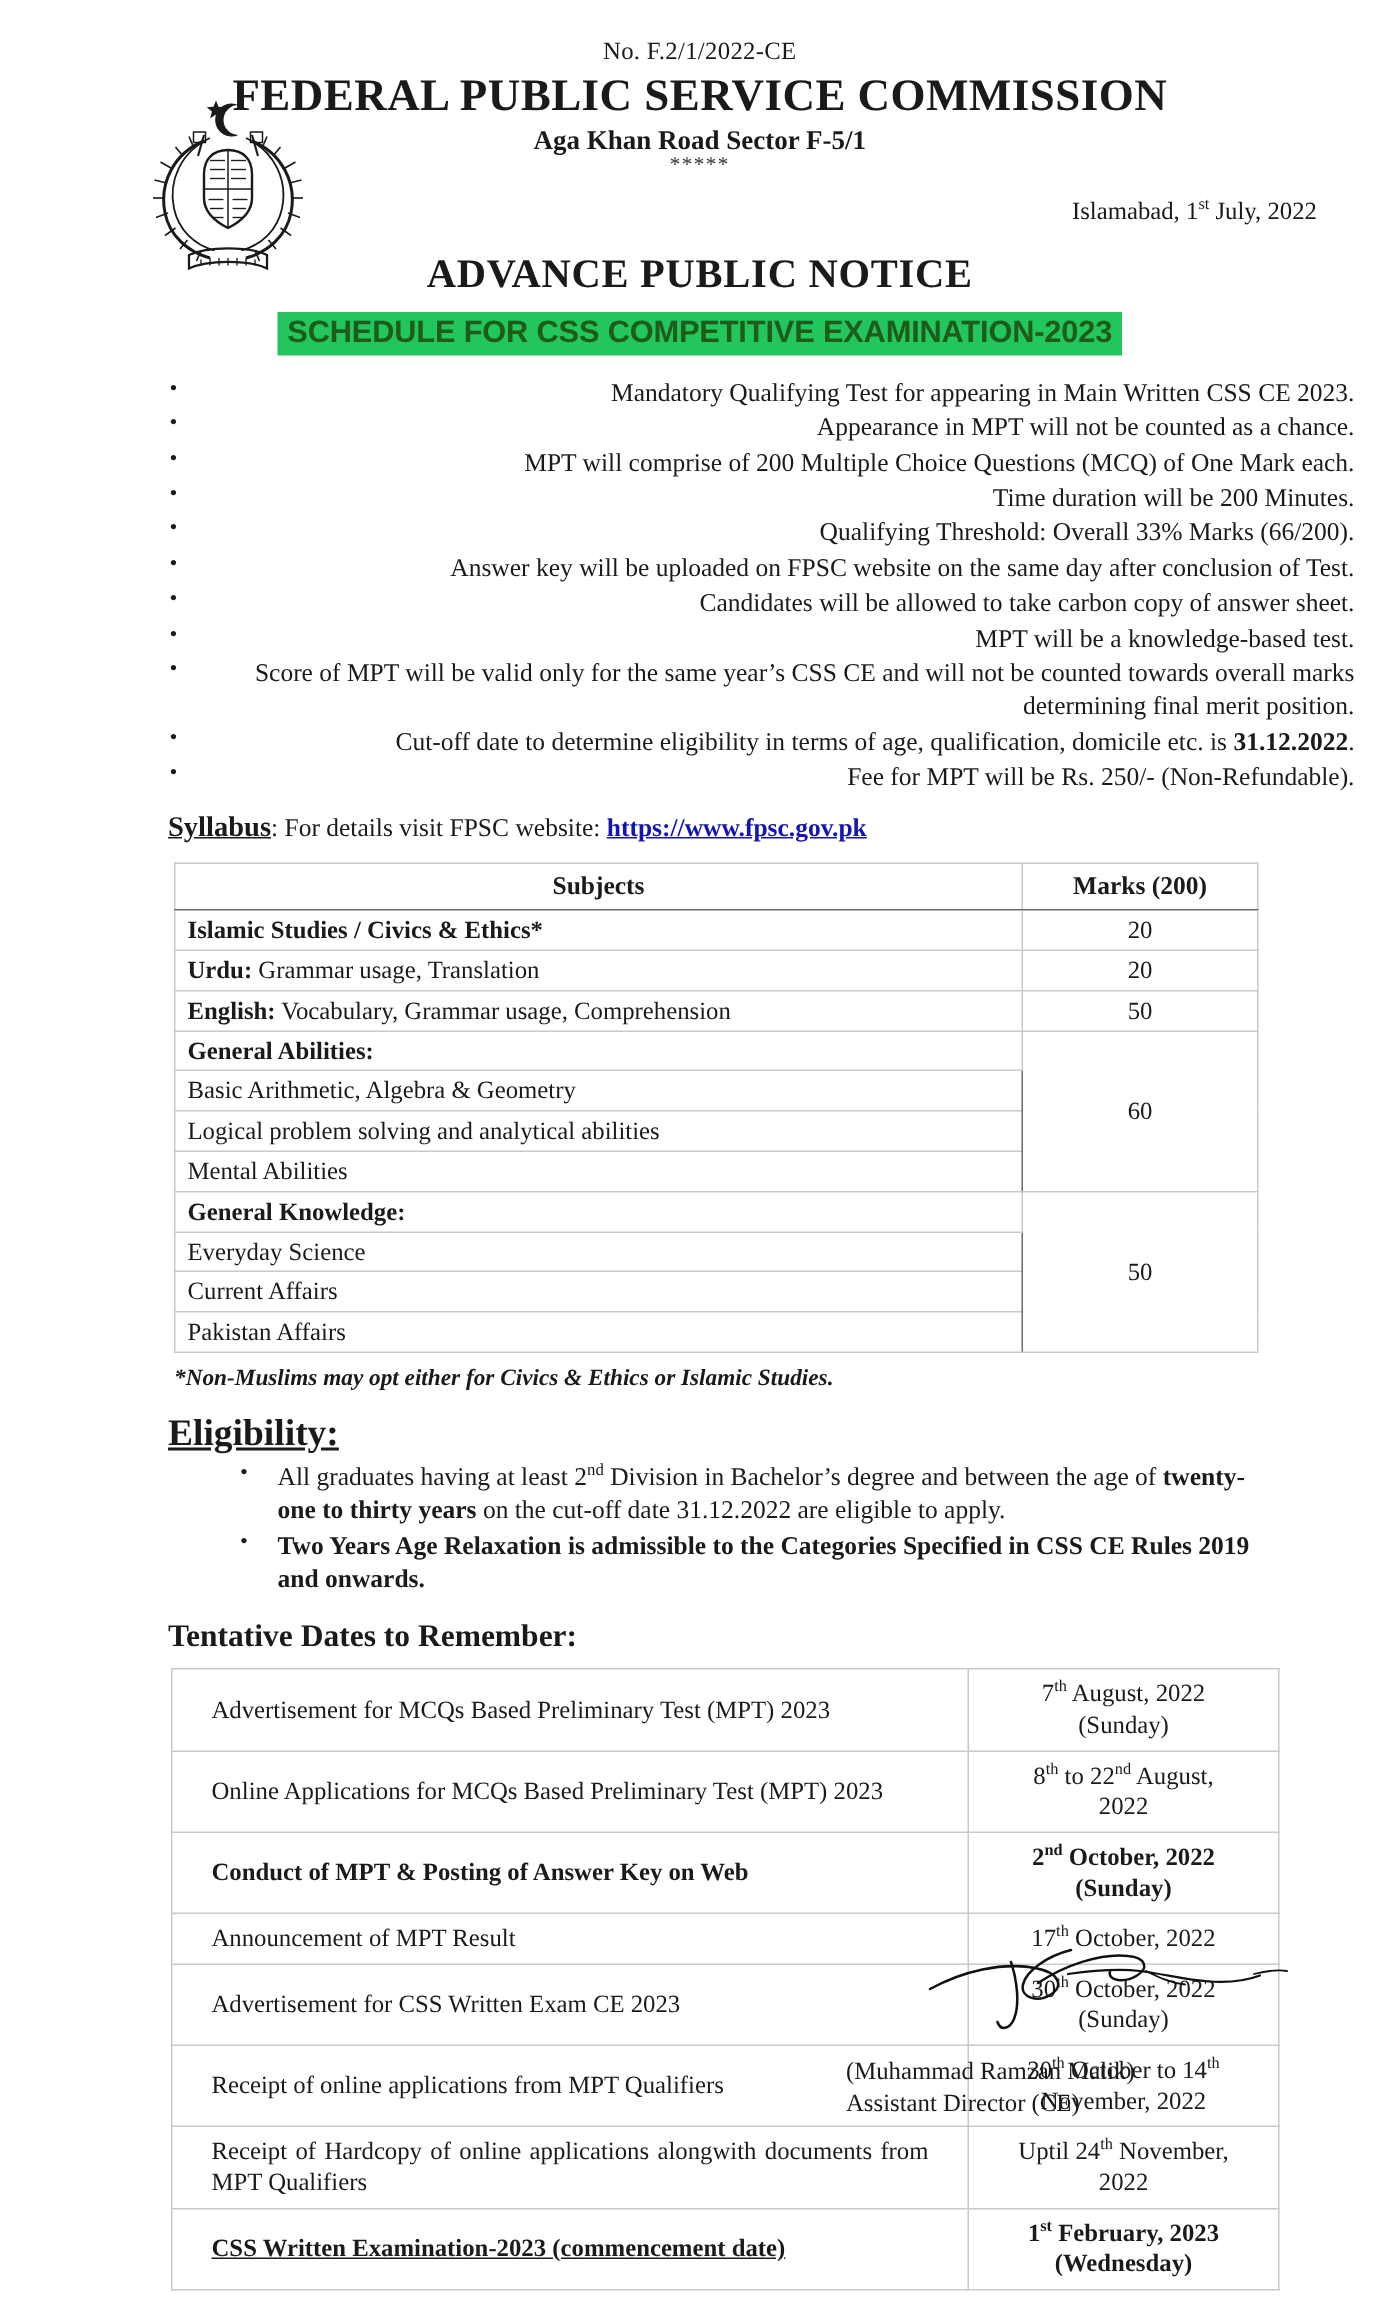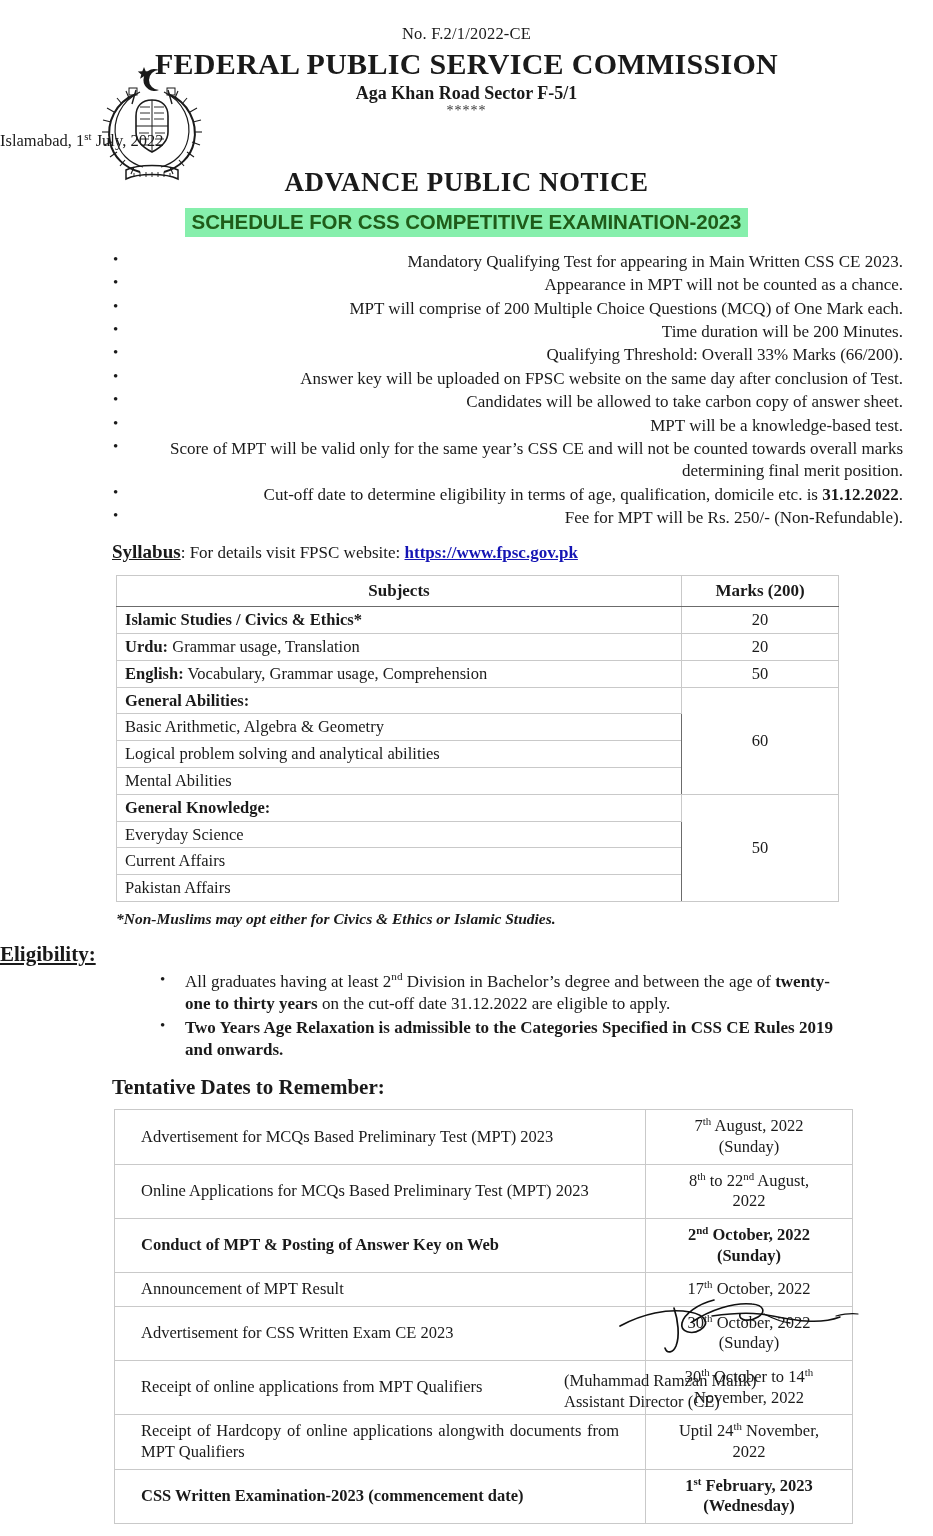--- a/index.html
+++ b/index.html
@@ -44,20 +44,21 @@
     margin-top: 2px;
   }
   .stars {
     text-align: center;
     font-size: 14px;
     letter-spacing: 1px;
     margin-top: -1px;
     color: #333;
   }
   .place-date {
+    text-align: right;
     font-size: 16.5px;
     margin-top: 12px;
     padding-right: 55px;
   }
 
   .emblem {
     position: absolute;
     left: 96px;
     top: 36px;
     width: 112px;
@@ -70,21 +71,21 @@
     font-weight: bold;
     letter-spacing: 0.5px;
     margin-top: 16px;
   }
   .schedule-wrap {
     text-align: center;
     margin-top: 10px;
   }
   .schedule-title {
     display: inline-block;
-    background: #86efac;
+    background: #22c55e;
     color: #1f5c19;
     font-family: "Liberation Sans", "DejaVu Sans", sans-serif;
     font-weight: bold;
     font-size: 20.5px;
     letter-spacing: -0.1px;
     padding: 2px 7px 3px 7px;
     line-height: 1.18;
   }
 
   
@@ -162,24 +163,25 @@
   .table-note {
     font-size: 15.5px;
     font-weight: bold;
     font-style: italic;
     margin: 8px 0 0 0;
     padding-left: 116px;
   }
 
   
   .section-head {
-    font-size: 21px;
+    font-size: 25px;
     font-weight: bold;
     text-decoration: underline;
     margin: 14px 0 0 0;
+    padding-left: 112px;
   }
   ul.elig-bullets {
     list-style: none;
     margin: 4px 0 0 0;
     padding: 0 78px 0 160px;
   }
   ul.elig-bullets > li {
     position: relative;
     font-size: 17px;
     line-height: 1.3;
@@ -435,21 +437,21 @@
         </tr>
         <tr>
           <td class="event" style="width: 478px;">Receipt of online applications from MPT Qualifiers</td>
           <td class="when"><span>30</span><sup>th</sup><span> October to 14</span><sup>th</sup><span> November, 2022</span></td>
         </tr>
         <tr>
           <td class="event" style="width: 478px;">Receipt of Hardcopy of online applications alongwith documents from MPT Qualifiers</td>
           <td class="when"><span>Uptil 24</span><sup>th</sup><span> November, 2022</span></td>
         </tr>
         <tr class="strong">
-          <td class="event" style="width: 478px;">CSS  Written Examination-2023 (commencement date)</td>
+          <td class="event" style="width: 478px; text-decoration: underline;">CSS  Written Examination-2023 (commencement date)</td>
           <td class="when"><span>1</span><sup>st</sup><span> February, 2023 (Wednesday)</span></td>
         </tr>
       </tbody>
   </table>
 
   <div class="sign-block">
     <svg class="sign-svg" width="260" height="70" viewBox="0 0 260 70" xmlns="http://www.w3.org/2000/svg">
       <g fill="none" stroke="#111" stroke-linecap="round">
         <path d="M6 34 C28 22 54 16 76 20 C92 23 96 32 86 38 C78 43 66 40 68 31 C70 22 84 12 100 8" stroke-width="1.7"></path>
         <path d="M60 16 C64 28 66 44 62 54 C59 61 53 62 51 56" stroke-width="1.7"></path>

